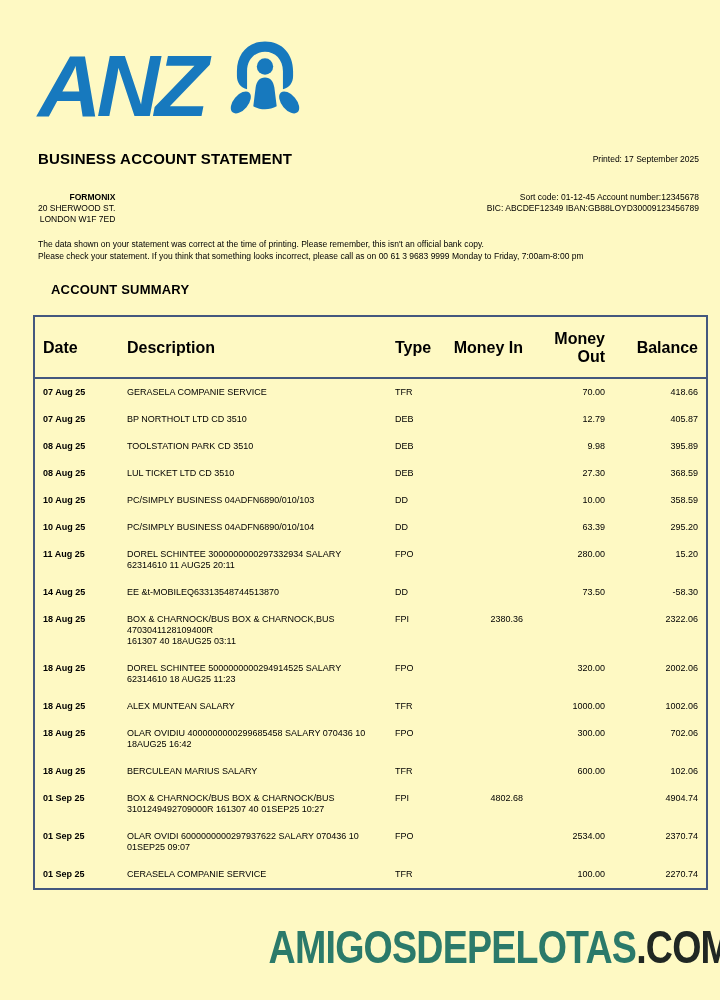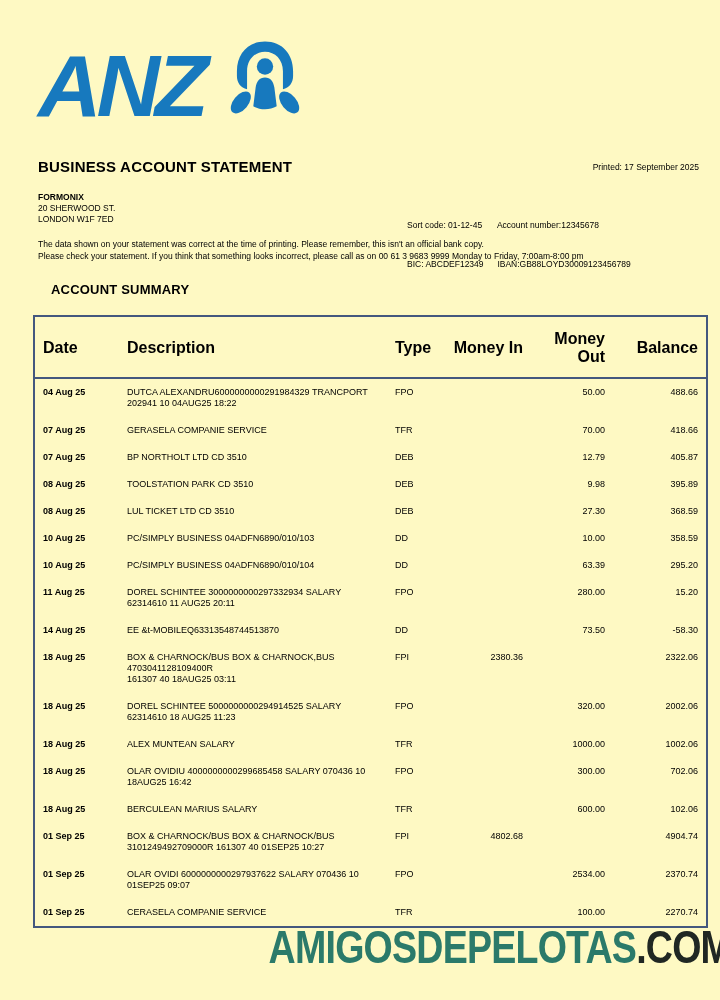--- a/index.html
+++ b/index.html
@@ -5,31 +5,31 @@
   html,body{margin:0;padding:0;background:#fff;}
   .page{position:relative;width:720px;height:1000px;background:#fef9c3;overflow:hidden;
         font-family:"Liberation Sans",sans-serif;color:#000;padding-left:13px;}
 
   
   .logo-text{position:absolute;left:38px;top:40px;font-style:italic;font-weight:bold;
              font-size:88px;line-height:92px;letter-spacing:-5px;color:var(--brand-blue);}
   .logo-symbol{position:absolute;left:224px;top:40px;width:82px;height:78px;color:var(--brand-blue);}
 
   
-  .title-row{position:absolute;left:38px;right:34px;top:158px;display:flex;
+  .title-row{position:absolute;left:38px;right:34px;top:150px;display:flex;
              justify-content:space-between;align-items:flex-start;}
   .doc-title{margin:0;font-size:15px;font-weight:bold;letter-spacing:0.2px;}
   .printed{font-size:8.5px;margin-top:4px;}
 
   
   .info-row{position:absolute;left:38px;right:34px;top:192px;display:flex;
-            justify-content:space-between;font-size:8.5px;line-height:11px;}
+            justify-content:space-between;font-size:8.5px;line-height:11px;text-align:right;}
   .holder-name{font-weight:bold;}
   .details{width:292px;}
-  .detail-line{white-space:nowrap;margin-top:28px;}
+  .detail-line{white-space:nowrap;}
   .d-left{display:inline-block;width:88px;}
 
   
   .notice{position:absolute;left:38px;right:30px;top:238px;font-size:8.5px;line-height:12px;}
 
   
   .summary-title{position:absolute;left:38px;top:282px;font-size:13px;font-weight:bold;letter-spacing:0.2px;margin-left:13px;}
 
   .table-wrap{position:absolute;left:33px;top:315px;width:655px;}
   table{width:100%;border-collapse:collapse;border:2px solid var(--table-border);table-layout:fixed;}
@@ -99,29 +99,20 @@
           <th class="c-date">Date</th>
           <th class="c-desc">Description</th>
           <th class="c-type">Type</th>
           <th class="c-in">Money In</th>
           <th class="c-out">Money Out</th>
           <th class="c-bal">Balance</th>
         </tr>
       </thead>
       <tbody>
           <tr>
-            <td class="c-date">04 Aug 25</td>
-            <td class="c-desc">DUTCA ALEXANDRU6000000000291984329 TRANCPORT
-202941 10 04AUG25 18:22</td>
-            <td class="c-type">FPO</td>
-            <td class="c-in"></td>
-            <td class="c-out">50.00</td>
-            <td class="c-bal">488.66</td>
-          </tr>
-          <tr>
             <td class="c-date">07 Aug 25</td>
             <td class="c-desc">GERASELA COMPANIE SERVICE</td>
             <td class="c-type">TFR</td>
             <td class="c-in"></td>
             <td class="c-out">70.00</td>
             <td class="c-bal">418.66</td>
           </tr>
           <tr>
             <td class="c-date">07 Aug 25</td>
             <td class="c-desc">BP NORTHOLT LTD CD 3510</td>

